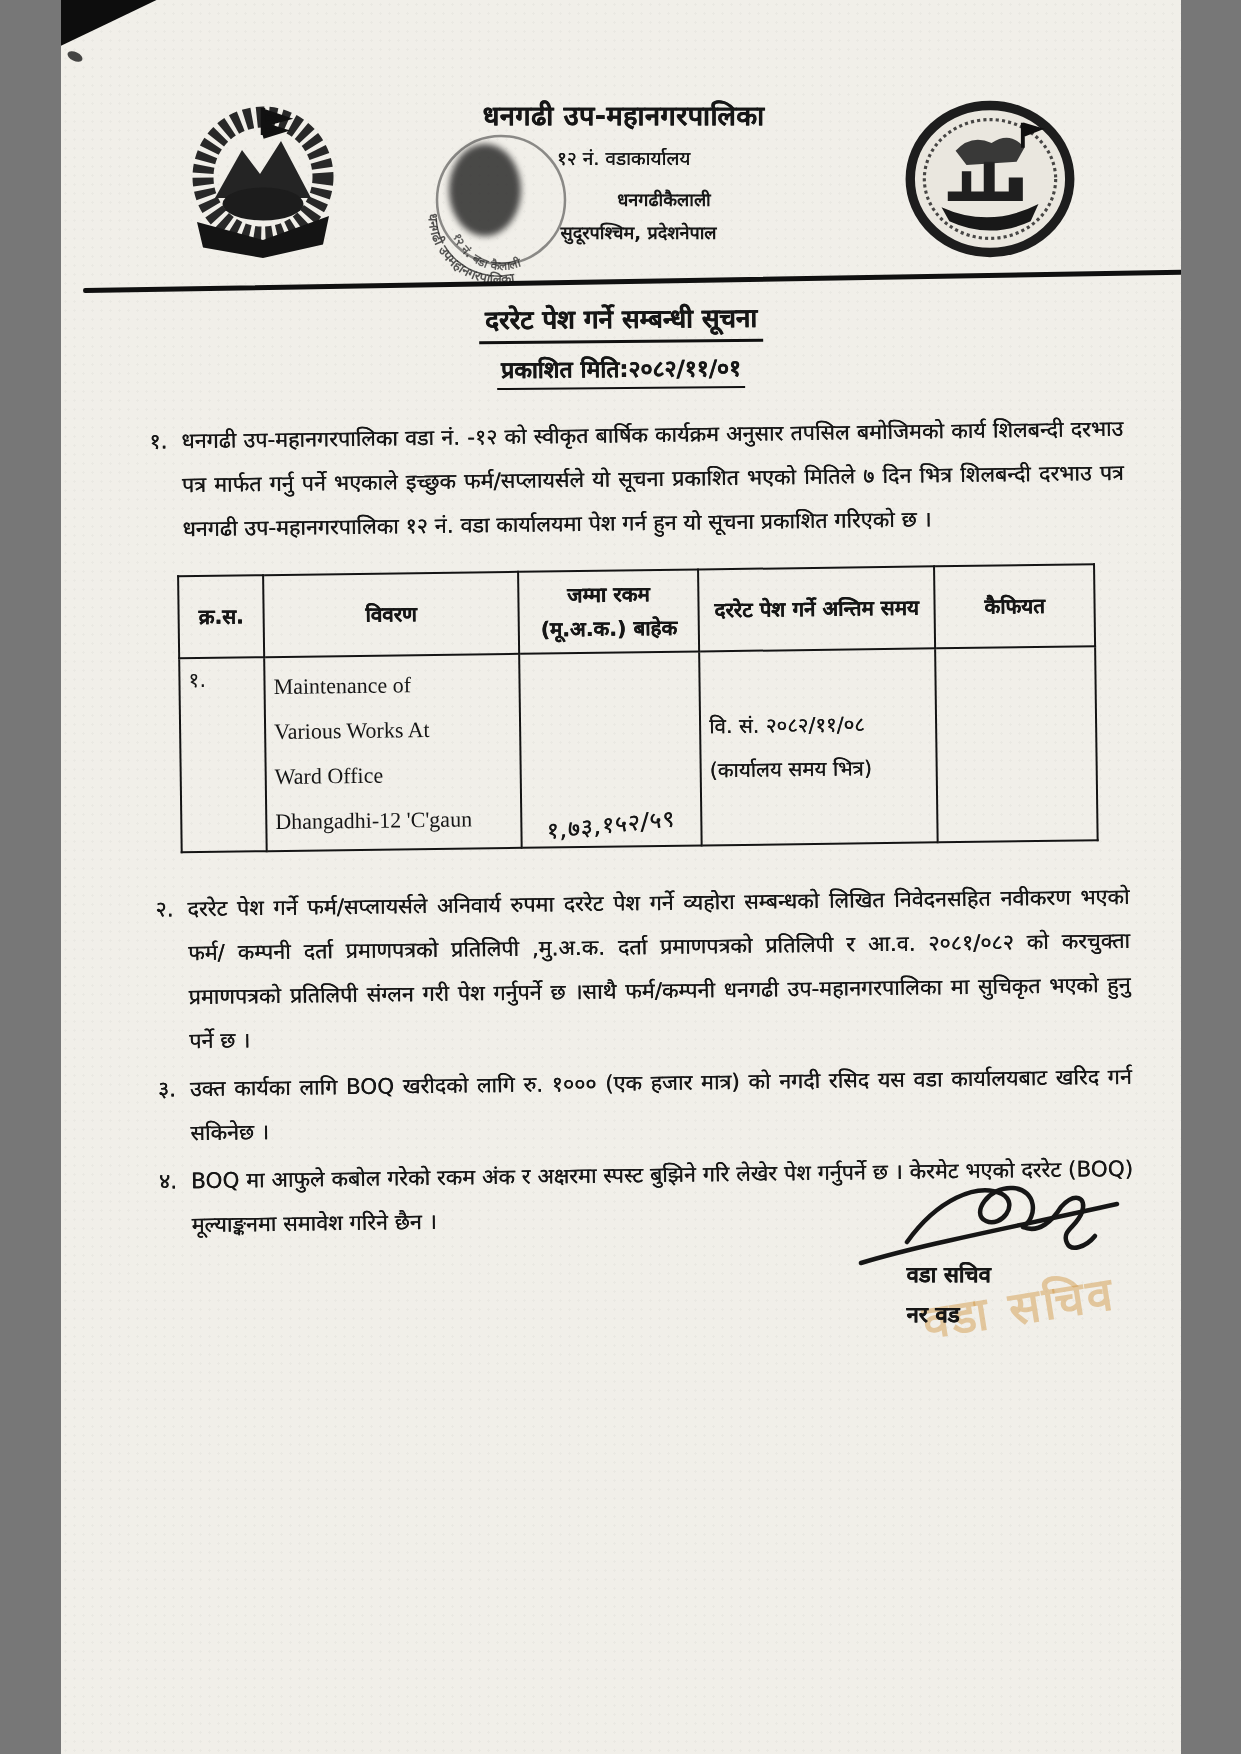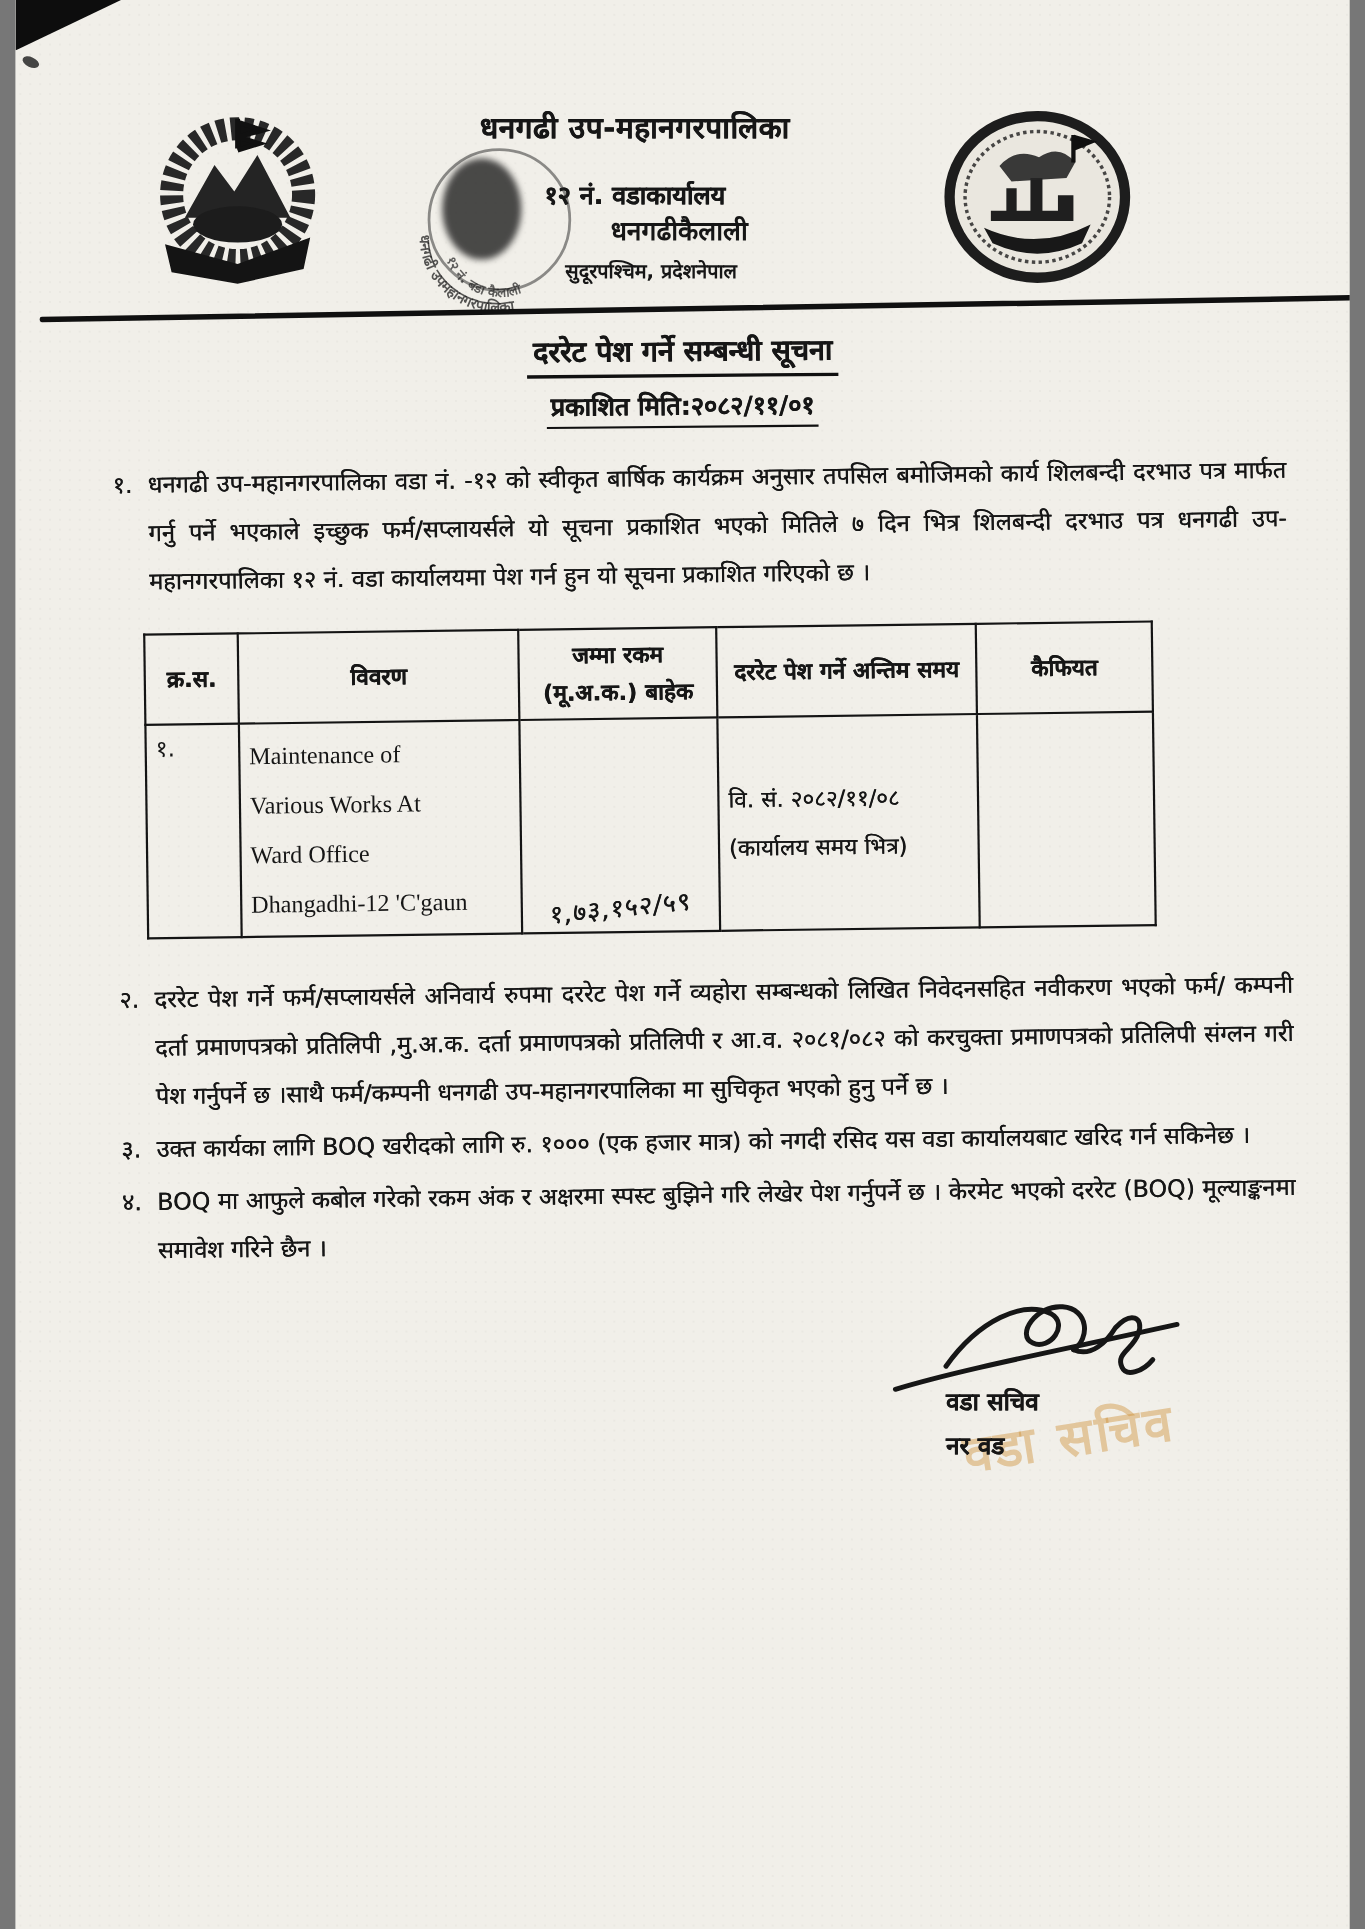--- a/index.html
+++ b/index.html
@@ -1,18 +1,18 @@
 <!DOCTYPE html>
 <html><head>
 <meta charset="utf-8">
 <style>
   html,body { margin:0; padding:0; background:#777; }
   .page {
     position:relative;
-    width:1213px; height:1754px;
+    width:1120px; height:1754px;
     margin:0 auto;
     background-color:#f1efe9;
     background-image: radial-gradient(rgba(60,55,45,0.035) 1px, transparent 1.2px);
     background-size: 9px 9px;
     font-family:"DejaVu Sans", sans-serif;
     color:#161616;
     overflow:hidden;
   }
   
   .corner-mark {
@@ -23,22 +23,22 @@
   .corner-dot { position:absolute; left:6px; top:52px; width:16px; height:9px; background:#1a1a1a; border-radius:50%; transform:rotate(25deg); opacity:.8; }
   .separator-line {
     position:absolute; left:22px; top:278px; width:1208px; height:5px;
     background:#101010; transform:rotate(-0.95deg); border-radius:2px;
   }
   
   .emblem-left { position:absolute; left:112px; top:102px; width:180px; height:162px; }
   .seal-right  { position:absolute; left:843px; top:100px; width:172px; height:158px; }
   .header-center { position:absolute; left:378px; top:96px; width:370px; text-align:center; }
   .org-name   { font-size:27px; font-weight:bold; letter-spacing:.5px; text-shadow:.4px 0 0 currentColor; }
-  .ward-office{ font-size:23px; font-weight:bold; margin-top:27px; text-shadow:.4px 0 0 currentColor; }
-  .addr1 { font-size:24px; font-weight:bold; padding-left:81px; }
+  .ward-office{ font-size:19px; font-weight:normal; margin-top:12px; text-shadow:.4px 0 0 currentColor; }
+  .addr1 { font-size:18px; font-weight:bold; margin-top:16px; padding-left:81px; }
   .addr2 { font-size:18px; font-weight:bold; margin-top:9px; padding-left:30px; }
   .round-stamp { position:absolute; left:352px; top:128px; width:180px; height:155px; pointer-events:none; }
   
   .title-wrap { position:absolute; top:300px; left:0; width:100%; text-align:center; transform:rotate(-0.5deg); }
   .notice-title { display:inline-block; font-size:26px; font-weight:bold; border-bottom:3px solid #101010; padding:0 6px 4px; text-shadow:.4px 0 0 currentColor; }
   .date-wrap { position:absolute; top:352px; left:0; width:100%; text-align:center; transform:rotate(-0.5deg); }
   .notice-date { display:inline-block; font-size:23px; font-weight:bold; border-bottom:2.5px solid #101010; padding:0 4px 3px; text-shadow:.3px 0 0 currentColor; }
   
   .main-content { position:absolute; top:412px; left:0; right:0; padding:0 58px 0 88px; transform:rotate(-0.75deg); transform-origin:60% 0; }
   .para { display:flex; font-size:21.5px; line-height:44px; margin-bottom:4px; text-shadow:.3px 0 0 currentColor; }

